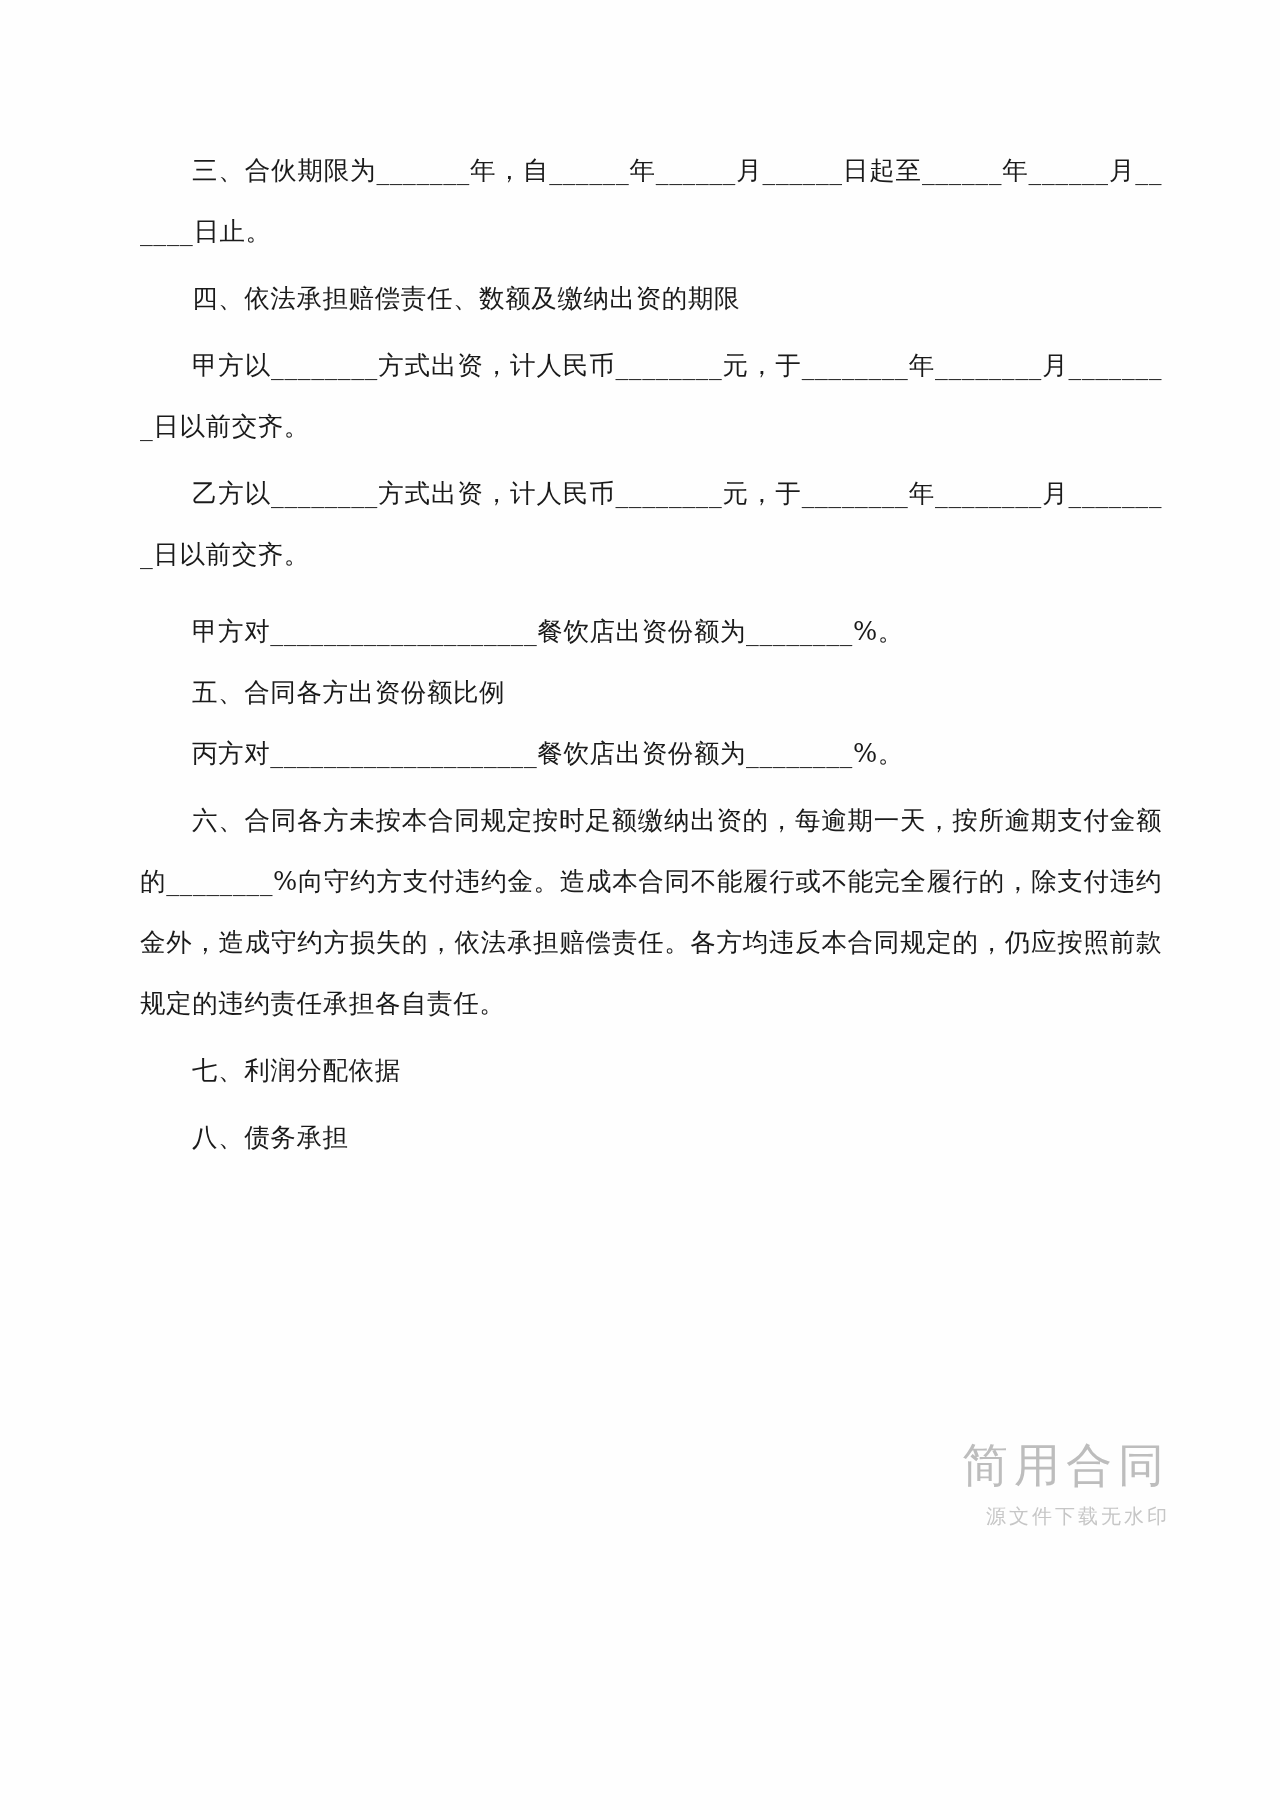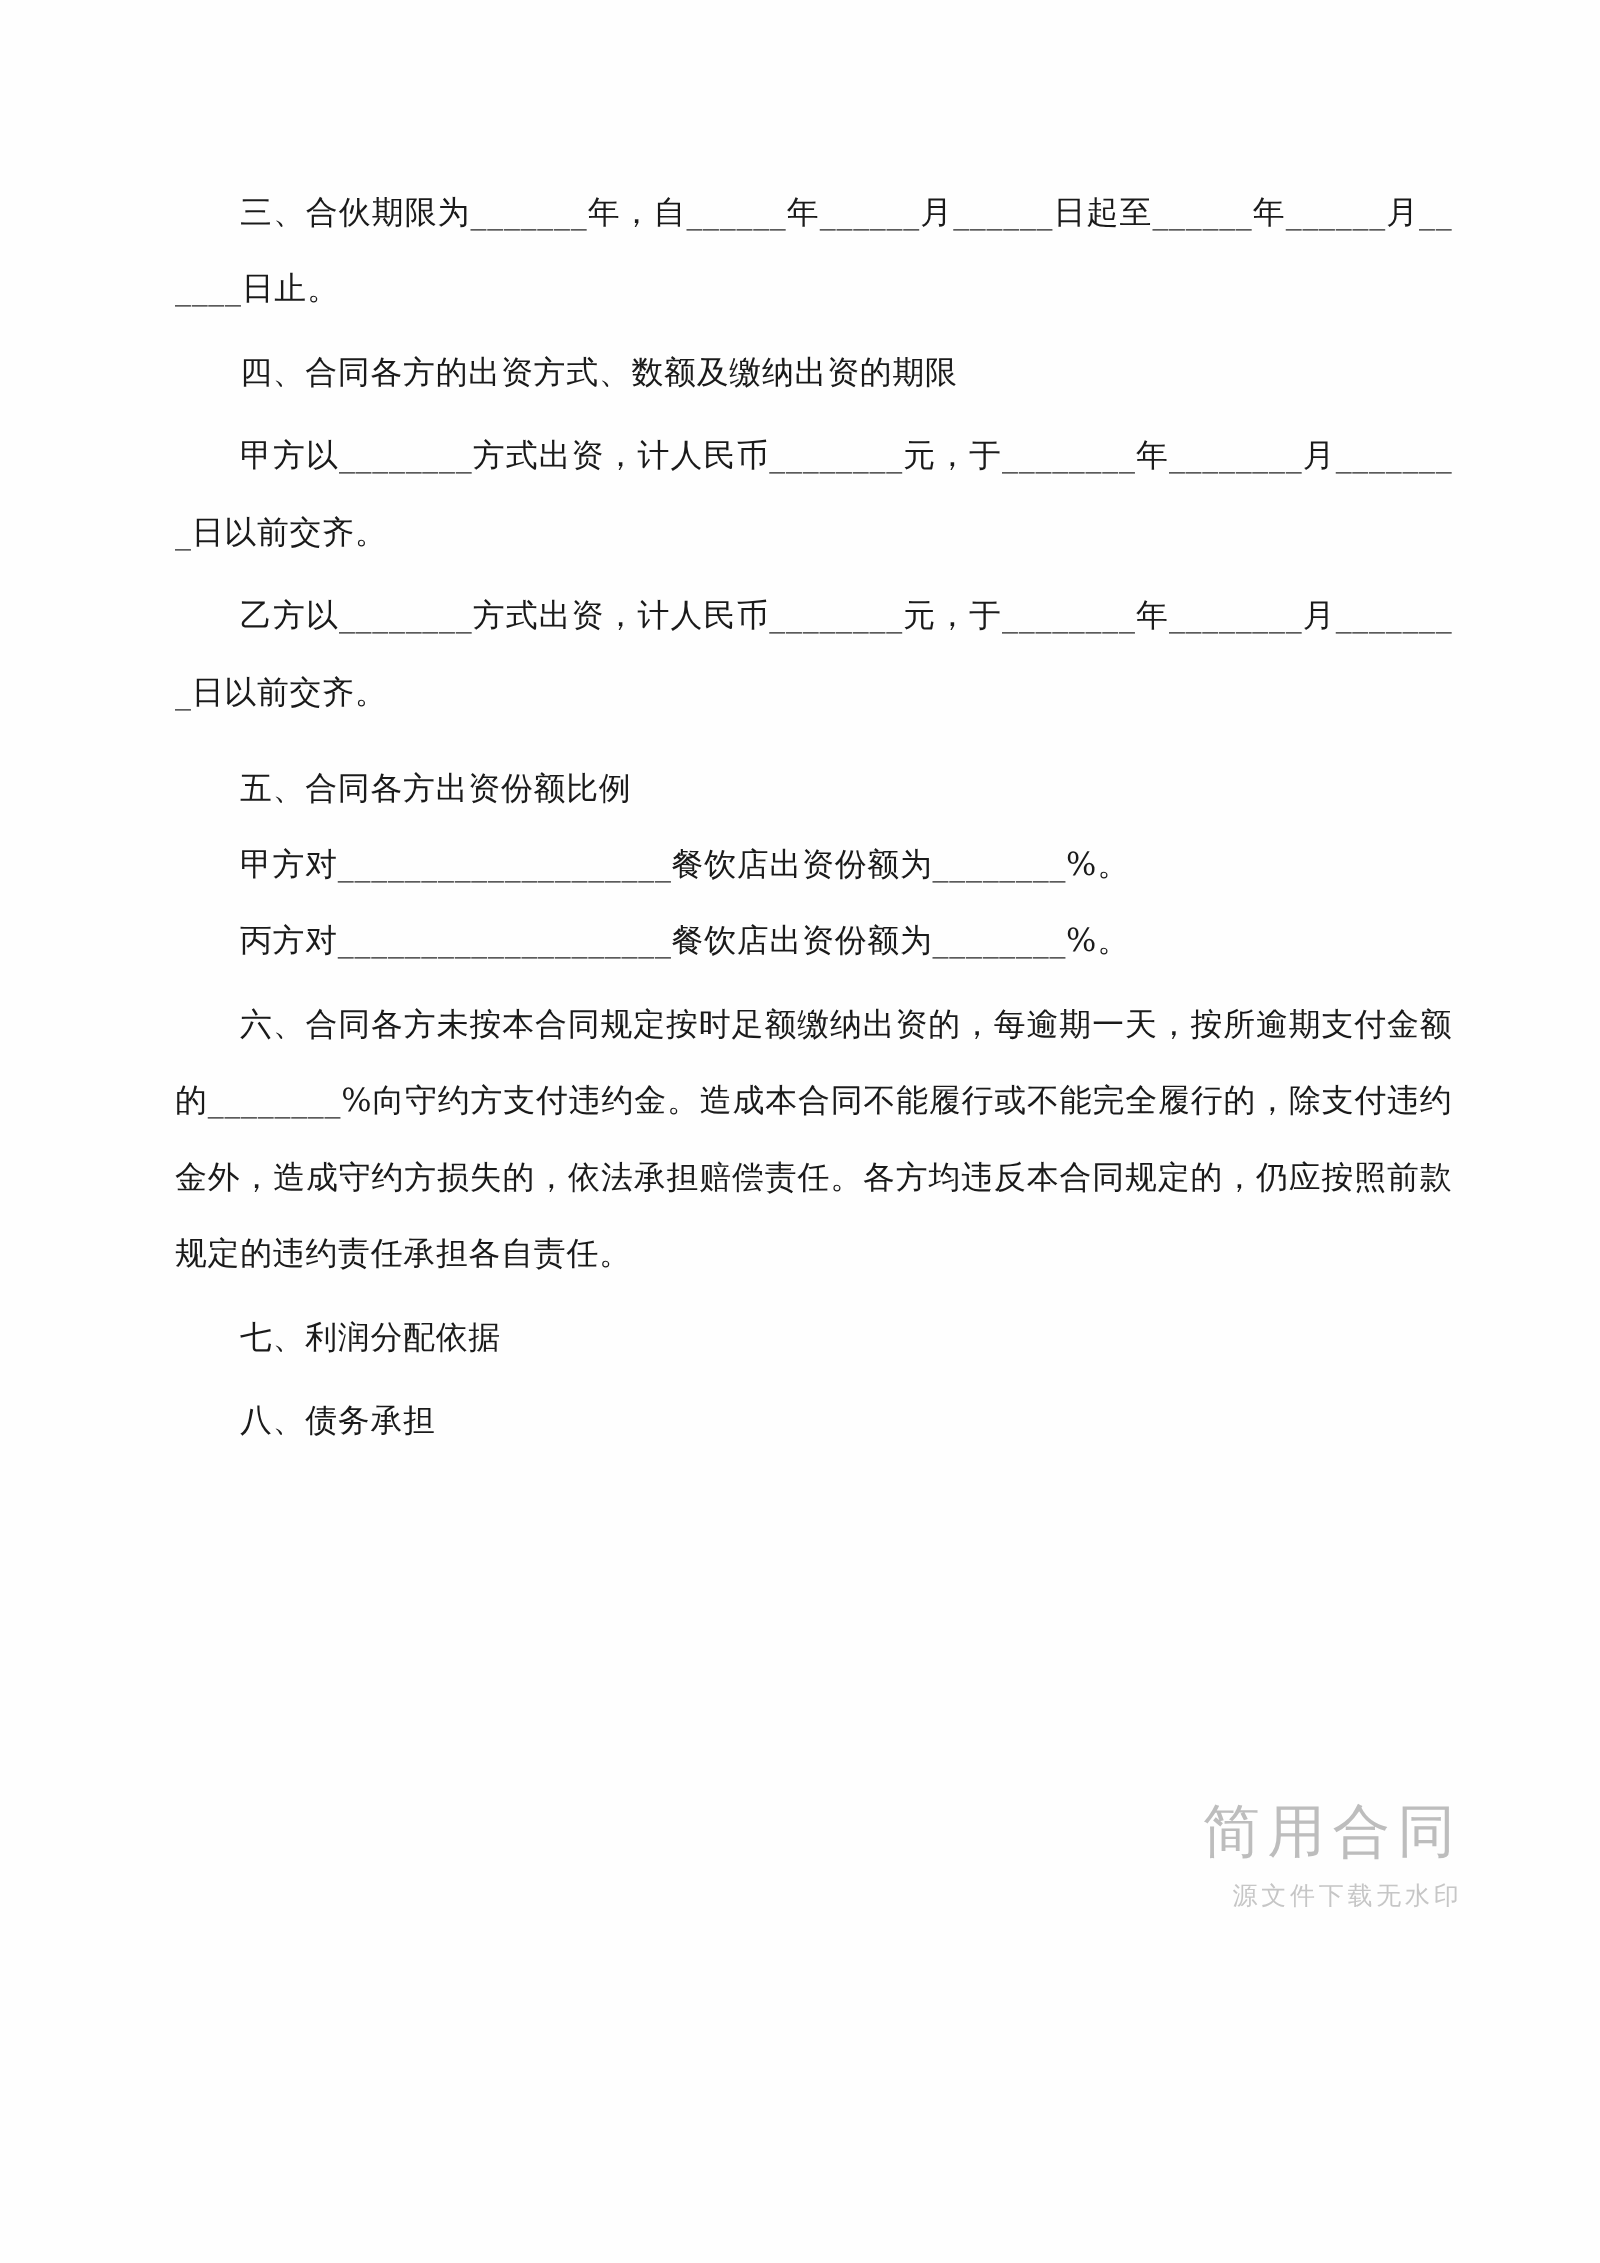--- a/index.html
+++ b/index.html
@@ -82,38 +82,38 @@
 <body>
 
 <div id="page">
 
   <div class="doc-body">
 
     <p class="para indent">三、合伙期限为_______年，自______年______月______日起至______年______月______日止。</p>
 
     <div class="gap-sm"></div>
 
-    <p class="para indent">四、合同各方的出资方式、数额及缴纳出资的期限</p>
+    <p class="para indent">四、依法承担赔偿责任、数额及缴纳出资的期限</p>
 
     <div class="gap-sm"></div>
 
     <p class="para indent">甲方以________方式出资，计人民币________元，于________年________月________日以前交齐。</p>
 
     <div class="gap-sm"></div>
 
     <p class="para indent">乙方以________方式出资，计人民币________元，于________年________月________日以前交齐。</p>
 
     <div class="gap-sm"></div>
 
 
     <div class="gap-md"></div>
 
+    <p class="para indent">甲方对____________________餐饮店出资份额为________%。</p>
+
     <p class="para indent">五、合同各方出资份额比例</p>
-
-    <p class="para indent">甲方对____________________餐饮店出资份额为________%。</p>
 
 
     <p class="para indent">丙方对____________________餐饮店出资份额为________%。</p>
 
     <div class="gap-sm"></div>
 
     <p class="para indent">六、合同各方未按本合同规定按时足额缴纳出资的，每逾期一天，按所逾期支付金额的________%向守约方支付违约金。造成本合同不能履行或不能完全履行的，除支付违约金外，造成守约方损失的，依法承担赔偿责任。各方均违反本合同规定的，仍应按照前款规定的违约责任承担各自责任。</p>
 
     <div class="gap-sm"></div>
 

